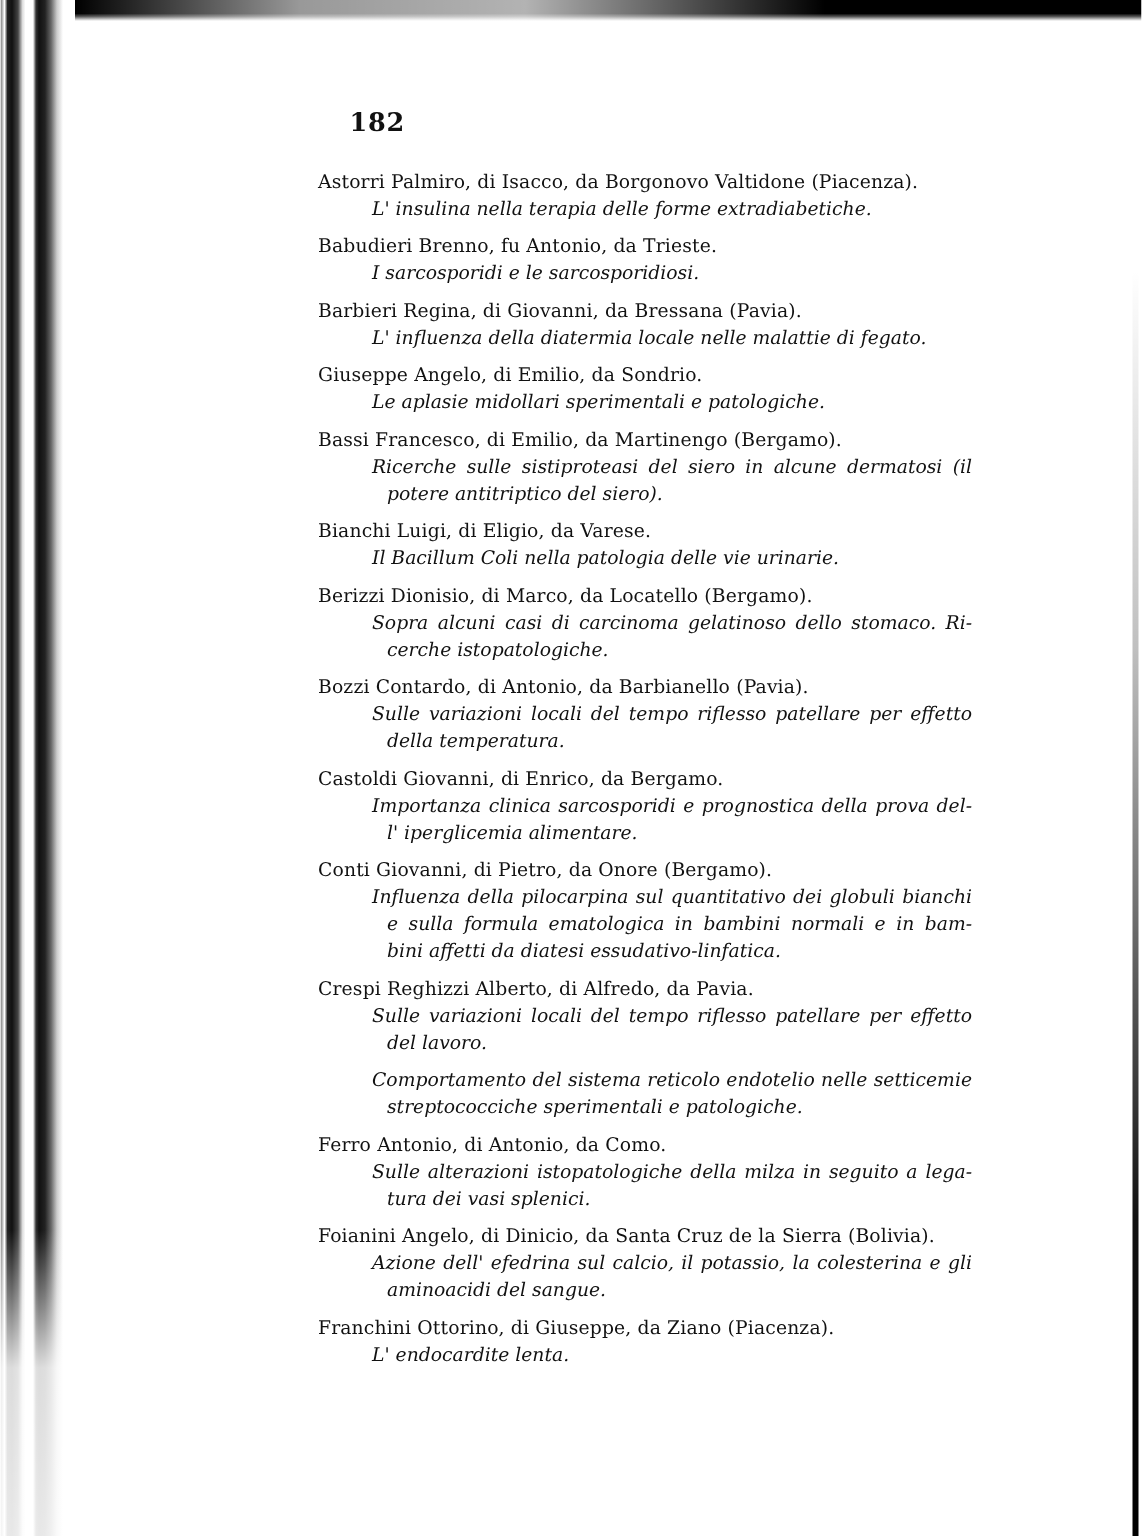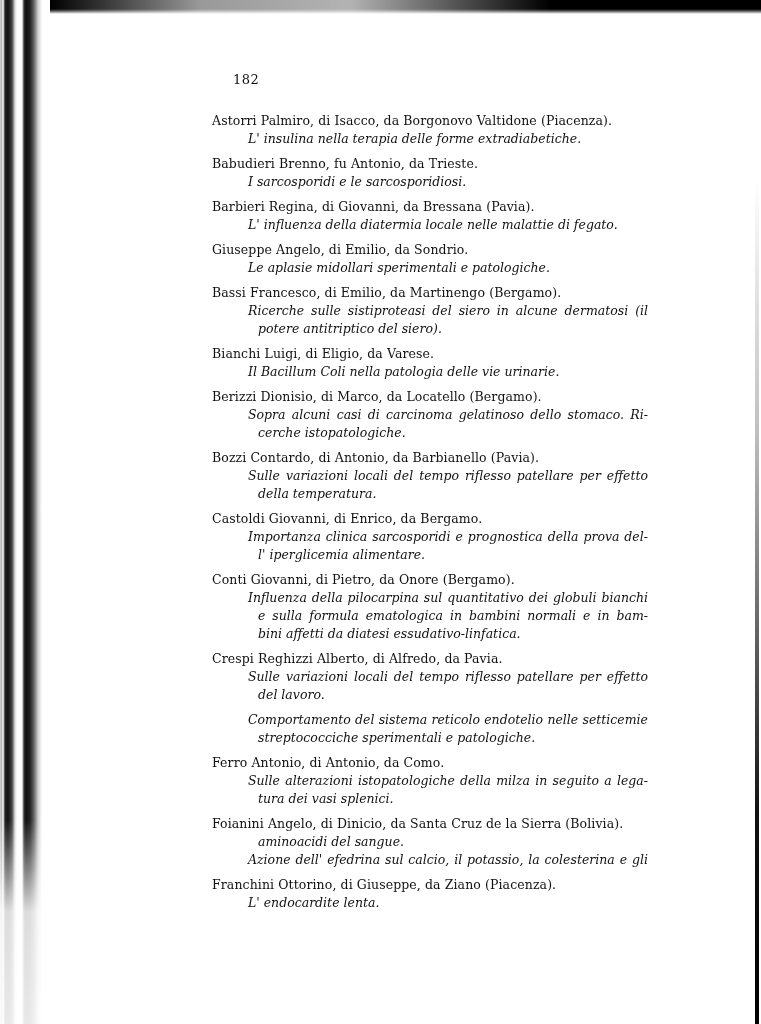--- a/index.html
+++ b/index.html
@@ -48,22 +48,22 @@
       position: absolute;
       right: 2px; top: 180px;
       width: 4px; height: 844px;
       background: linear-gradient(to bottom, rgba(0,0,0,0) 0%, rgba(0,0,0,0.25) 30%, #111 75%, #000 100%);
     }
 
     .page-number {
       position: absolute;
       left: 233px;
       top: 72px;
-      font-size: 13px;
-      font-weight: normal;
+      font-size: 17px;
+      font-weight: bold;
       letter-spacing: 0.5px;
     }
     .entries {
       position: absolute;
       left: 212px;
       top: 112px;
       width: 436px;
     }
     .entry {
       margin-bottom: 7px;
@@ -183,22 +183,22 @@
     <div class="entry">
       <div class="author">Ferro Antonio, di Antonio, da Como.</div>
       <div class="title">
         <span class="title-line first" style="text-align-last: justify; text-align: justify;">Sulle alterazioni istopatologiche della milza in seguito a lega-</span>
         <span class="title-line cont">tura dei vasi splenici.</span>
       </div>
     </div>
     <div class="entry">
       <div class="author">Foianini Angelo, di Dinicio, da Santa Cruz de la Sierra (Bolivia).</div>
       <div class="title">
+        <span class="title-line first" style="text-align-last: justify; text-align: justify;">Azione dell' efedrina sul calcio, il potassio, la colesterina e gli</span>
         <span class="title-line cont">aminoacidi del sangue.</span>
-        <span class="title-line first" style="text-align-last: justify; text-align: justify;">Azione dell' efedrina sul calcio, il potassio, la colesterina e gli</span>
       </div>
     </div>
     <div class="entry">
       <div class="author">Franchini Ottorino, di Giuseppe, da Ziano (Piacenza).</div>
       <div class="title">
         <span class="title-line first">L' endocardite lenta.</span>
       </div>
     </div>
   </div>
 

